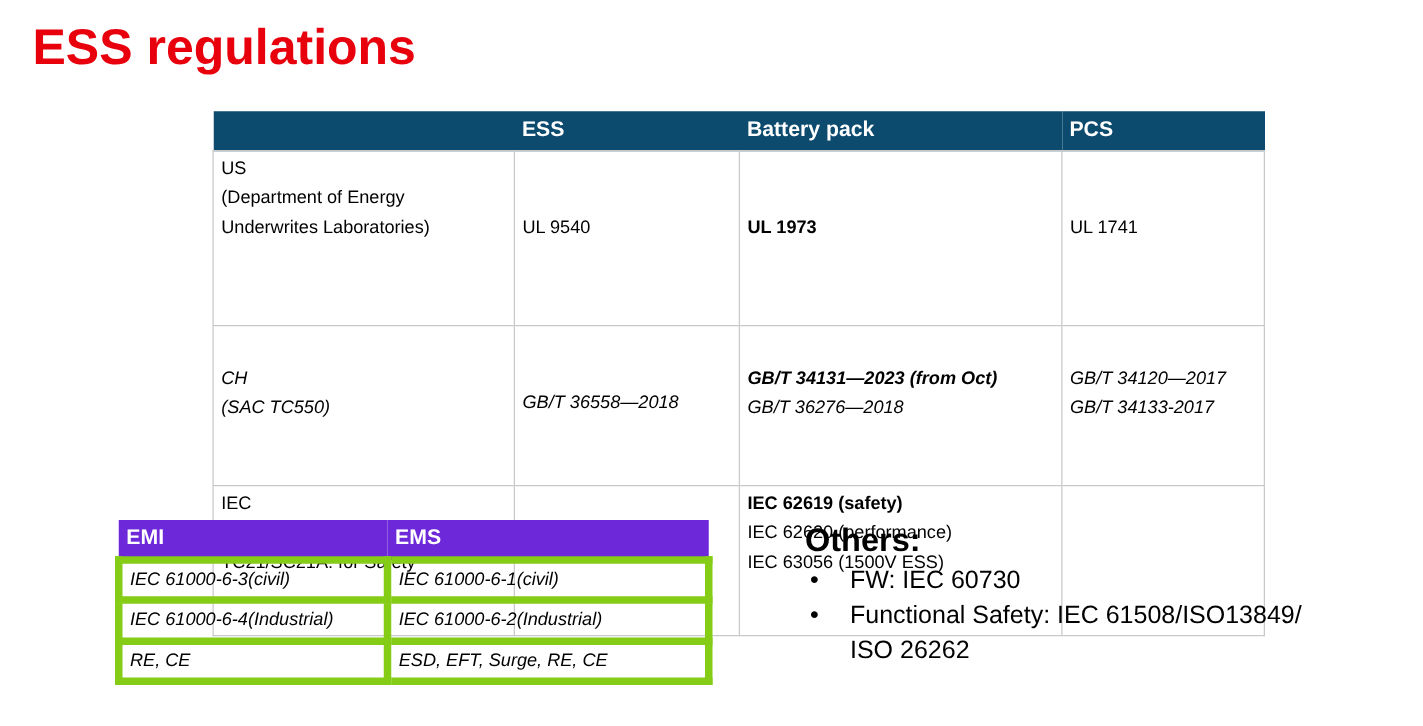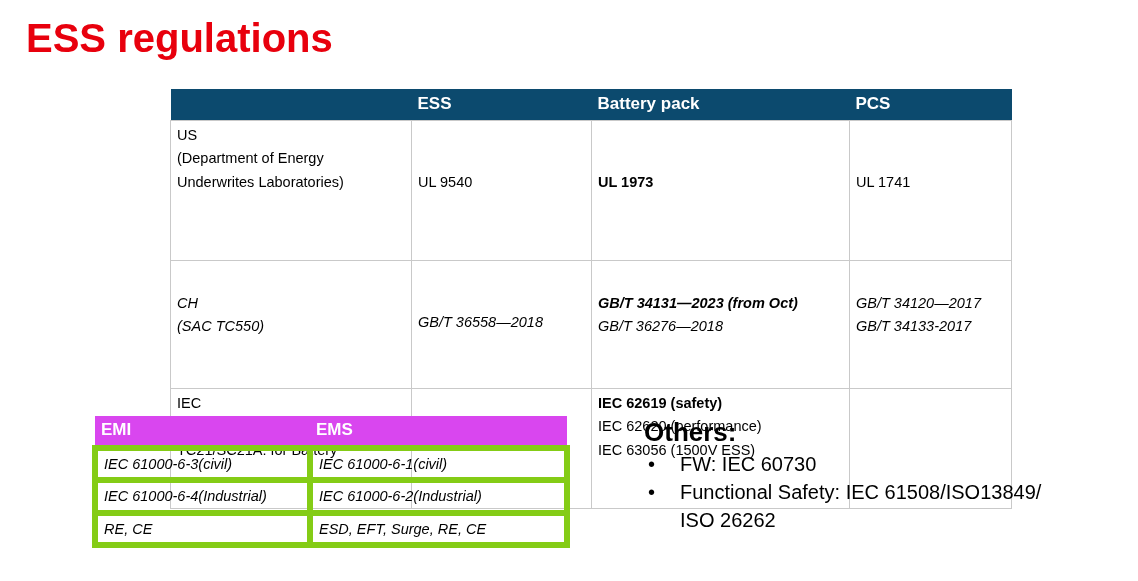--- a/index.html
+++ b/index.html
@@ -76,21 +76,21 @@
     left: 92px;
     top: 416px;
     width: 472px;
     border-collapse: collapse;
     table-layout: fixed;
     font-size: 14.5px;
   }
   #emi-table col.e0 { width: 215px; }
   #emi-table col.e1 { width: 257px; }
   #emi-table thead th {
-    background: #d946ef;
+    background: #6d28d9;
     color: #ffffff;
     font-size: 17px;
     font-weight: bold;
     text-align: left;
     padding: 4px 6px 5px 6px;
     border: none;
   }
   #emi-table tbody td {
     border: 6px solid #84cc16;
     padding: 2px 6px;
@@ -192,21 +192,21 @@
           <div>GB/T 34120—2017</div>
           <div>GB/T 34133-2017</div>
         </div>
       </td>
     </tr>
     <tr class="row-iec">
       <td>
         <div class="cell-lines">
           <div>IEC</div>
           <div>IEC TC120: for ESS</div>
-          <div>TC21/SC21A: for Battery</div>
+          <div>TC21/SC21A: for Safety</div>
         </div>
       </td>
       <td style="padding-top:42px;">IEC 62933-5</td>
       <td>
         <div class="cell-lines">
           <div class="b">IEC 62619 (safety)</div>
           <div>IEC 62620 (performance)</div>
           <div>IEC 63056 (1500V ESS)</div>
         </div>
       </td>

